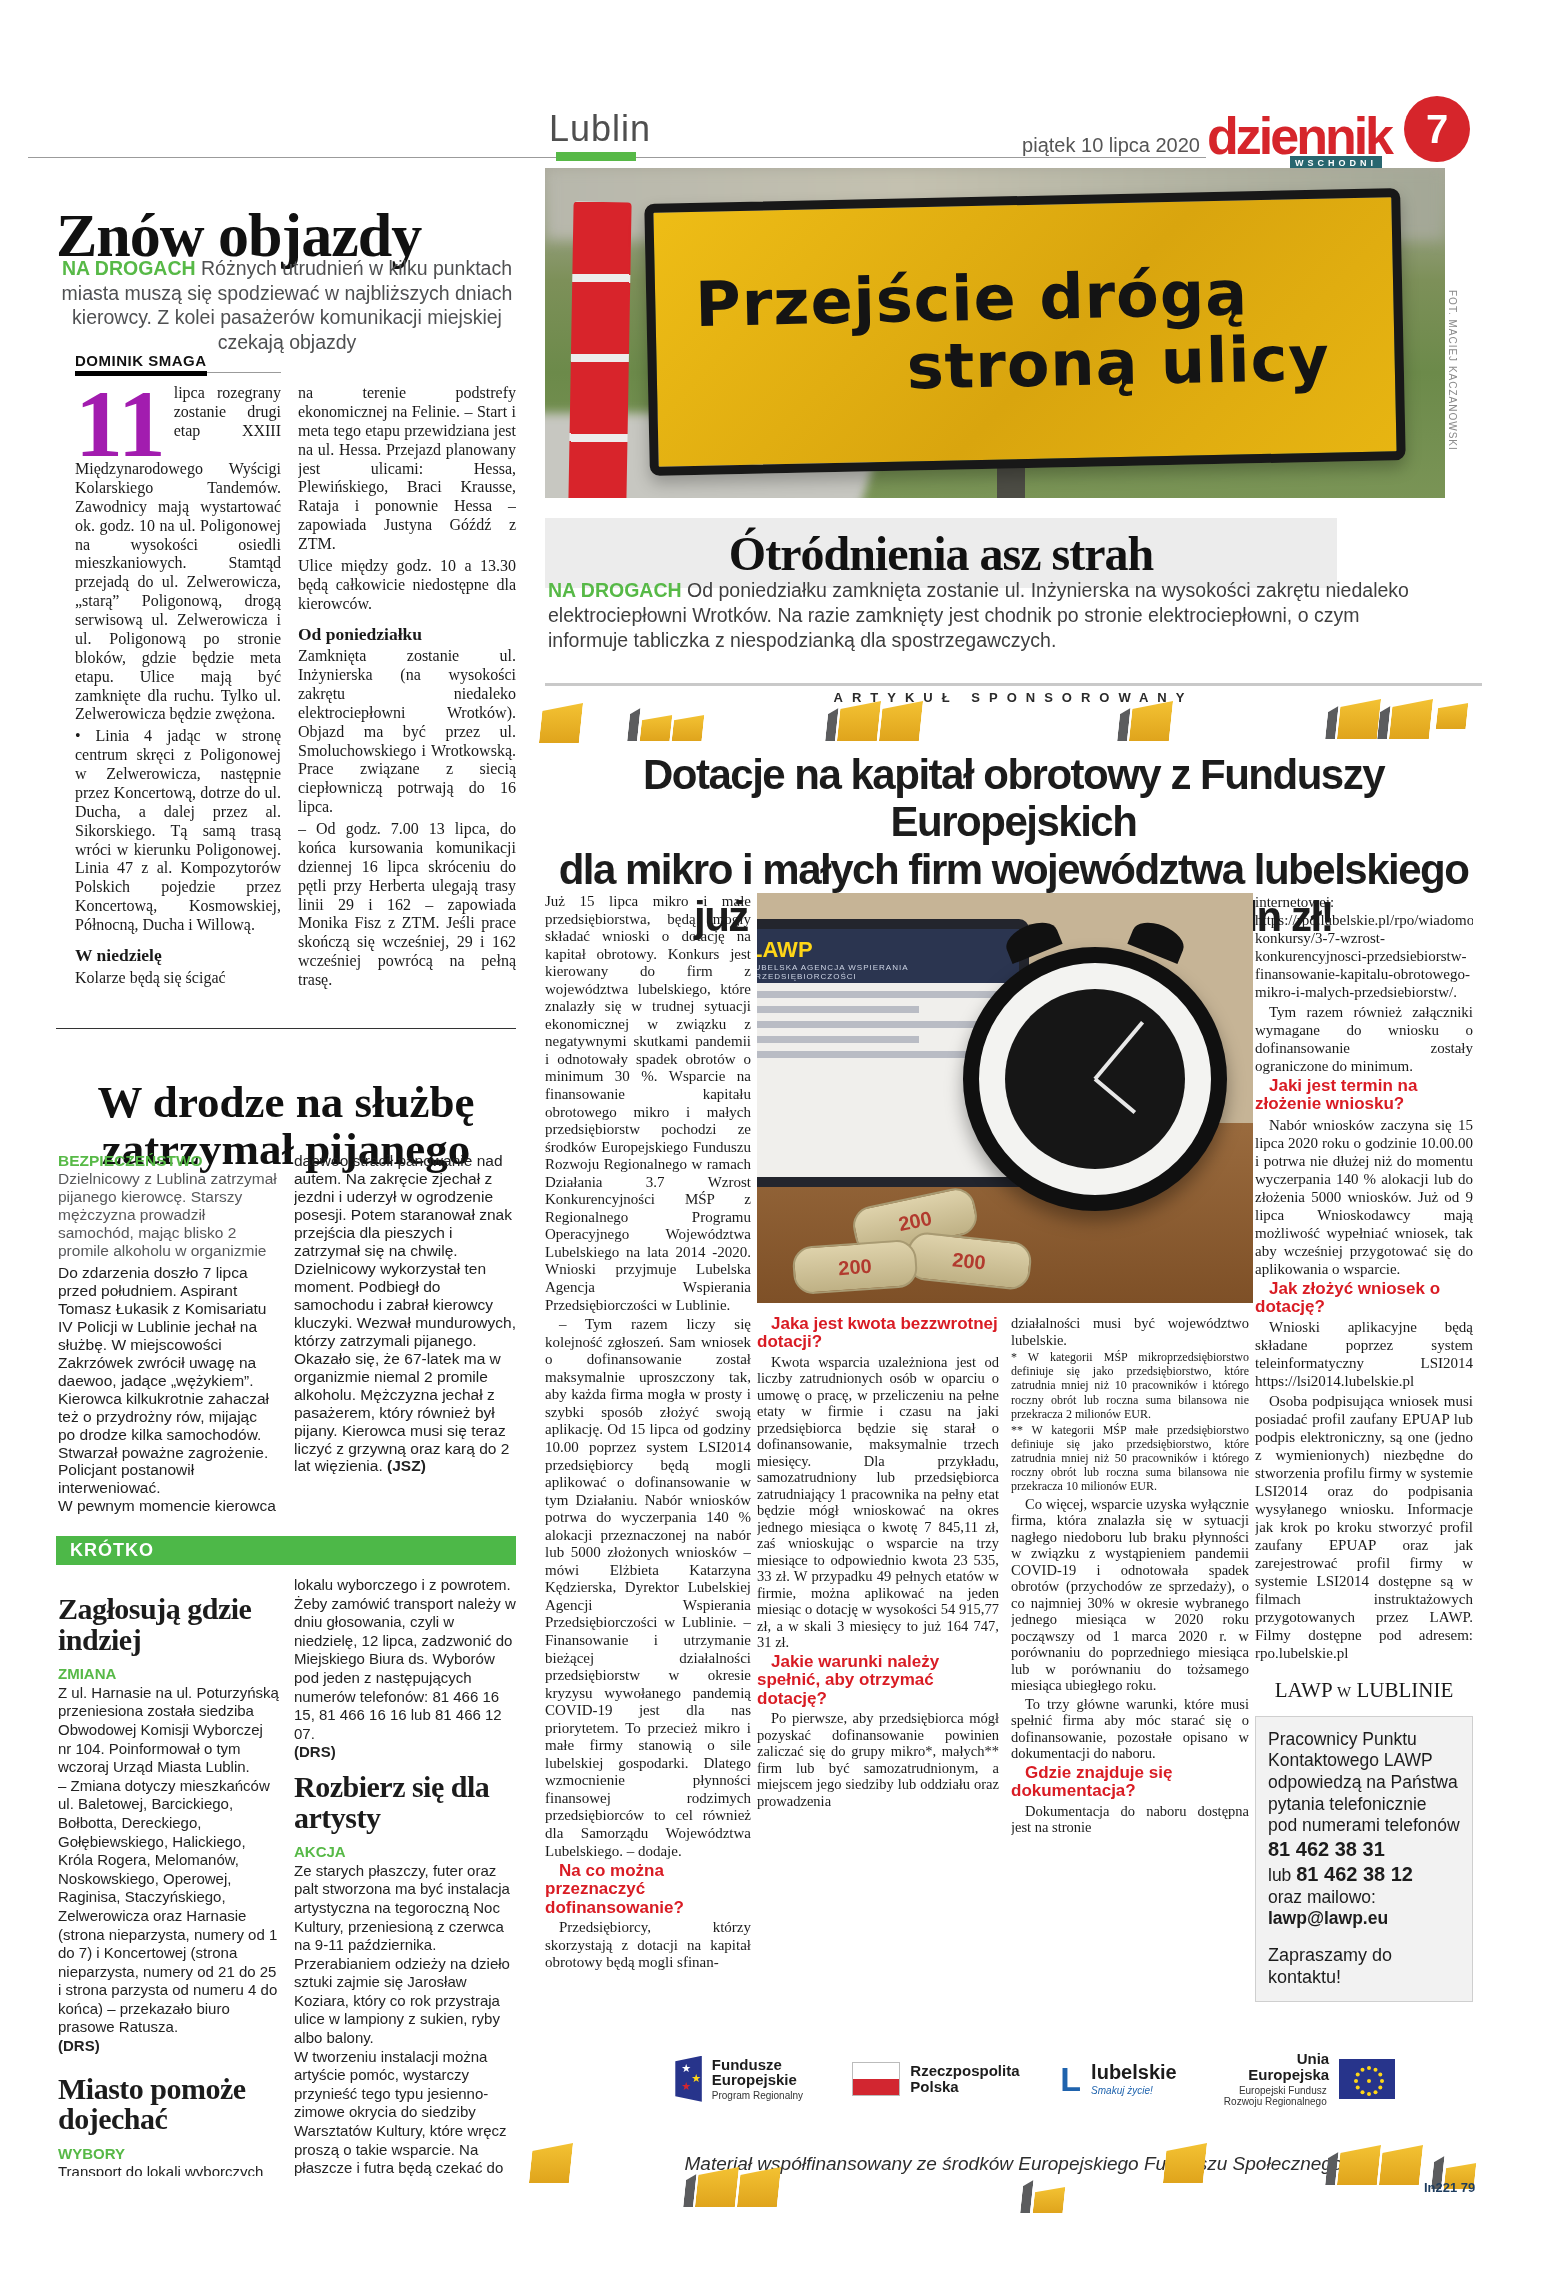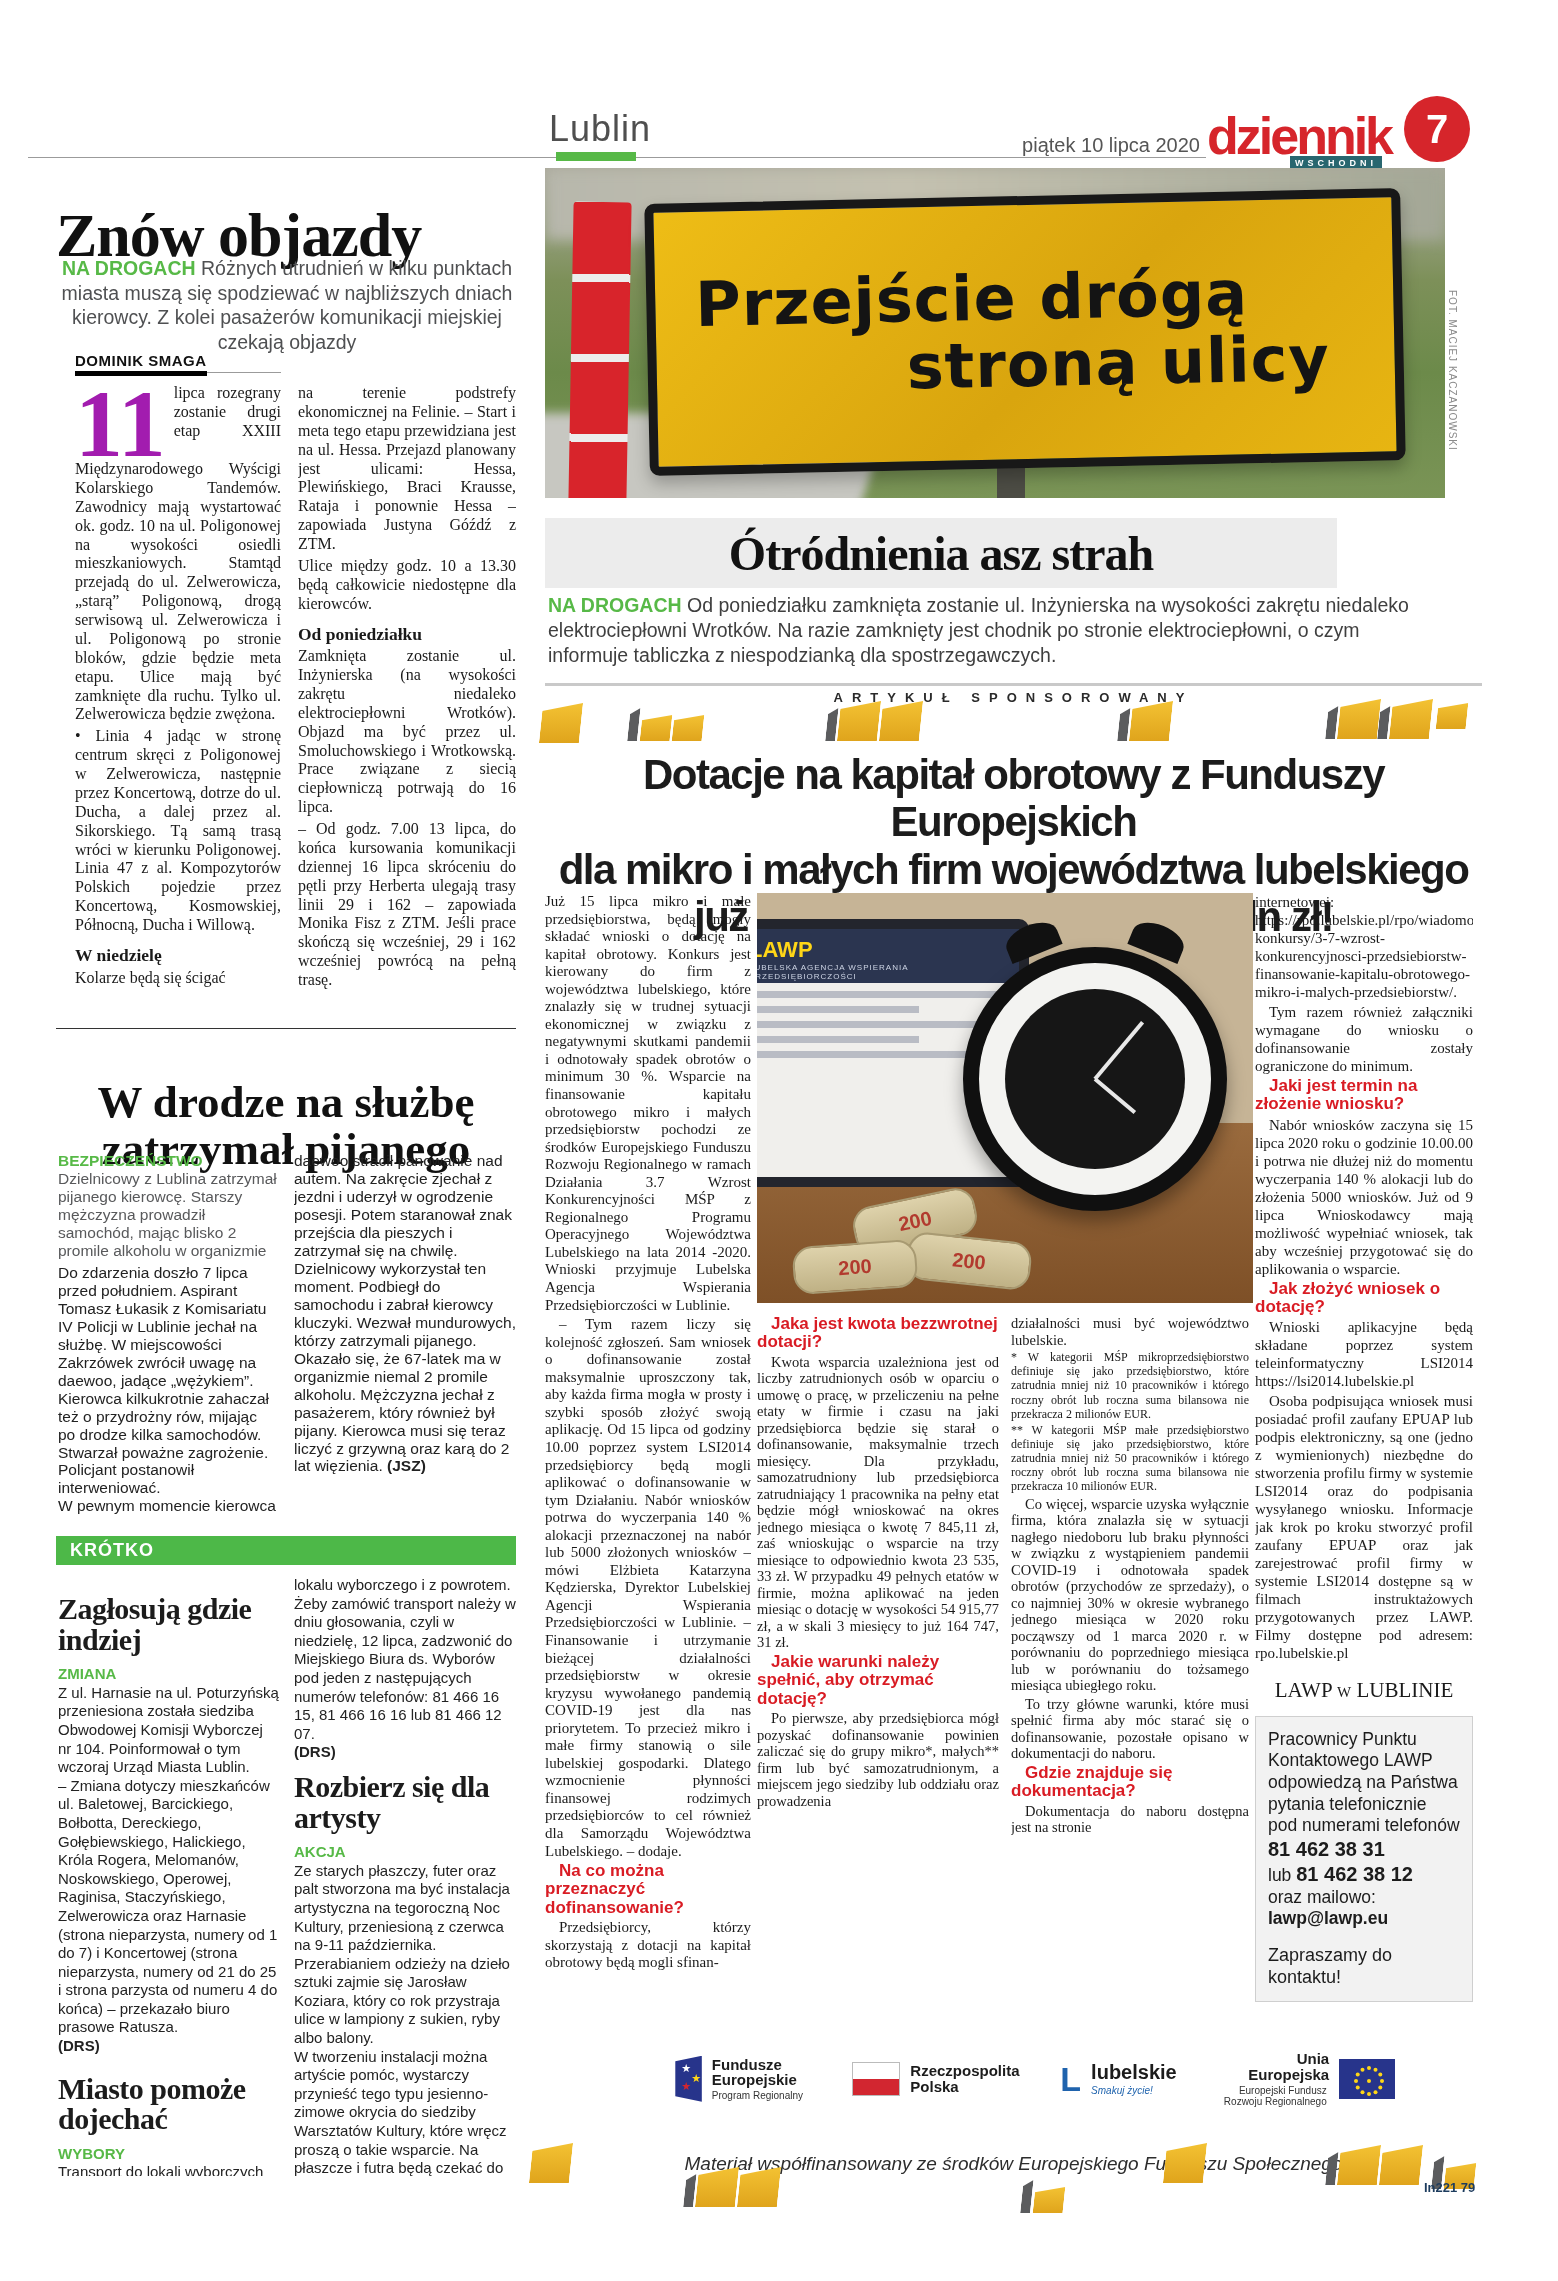--- a/index.html
+++ b/index.html
@@ -78,21 +78,21 @@
   .sign .l{font-family:"DejaVu Sans",sans-serif;font-weight:700;color:#141414;font-size:62px;
     line-height:1.08;letter-spacing:1px;}
   .sign .l2{margin-left:210px;}
   .signpost{position:absolute;left:452px;top:294px;width:28px;height:40px;background:#4c4c44;}
   .photo-credit{position:absolute;left:1447px;top:290px;height:200px;writing-mode:vertical-rl;
     font-size:10px;color:#8a8a8a;letter-spacing:1px;}
   .photo-band{position:absolute;left:545px;top:498px;width:792px;height:70px;background:#ececec;
     display:flex;align-items:center;justify-content:center;margin-top:20px;}
   .photo-band h2{margin:0;font-family:"Liberation Serif",serif;font-weight:700;font-size:48px;
     letter-spacing:-1px;color:#121212;}
-  .photo-story{position:absolute;left:548px;top:593px;width:897px;font-size:19.5px;
+  .photo-story{position:absolute;left:548px;top:578px;width:897px;font-size:19.5px;
     line-height:1.27;color:#3f3f3f;}
 
   
   .sponsored{position:absolute;left:545px;top:675px;width:937px;height:1580px;}
   .sp-rule{position:absolute;top:8px;left:0;width:100%;height:3px;background:#c9c9c9;}
   .sp-banner{position:absolute;top:15px;left:0;width:100%;text-align:center;font-size:13px;
     font-weight:700;letter-spacing:9px;color:#2a2a2a;}
   .haz{position:absolute;display:flex;align-items:flex-end;}
   .haz i{display:block;width:10px;height:36px;background:#5b5c5e;transform:skewX(-6deg);
     clip-path:polygon(0 26%,100% 8%,100% 100%,0 100%);}

